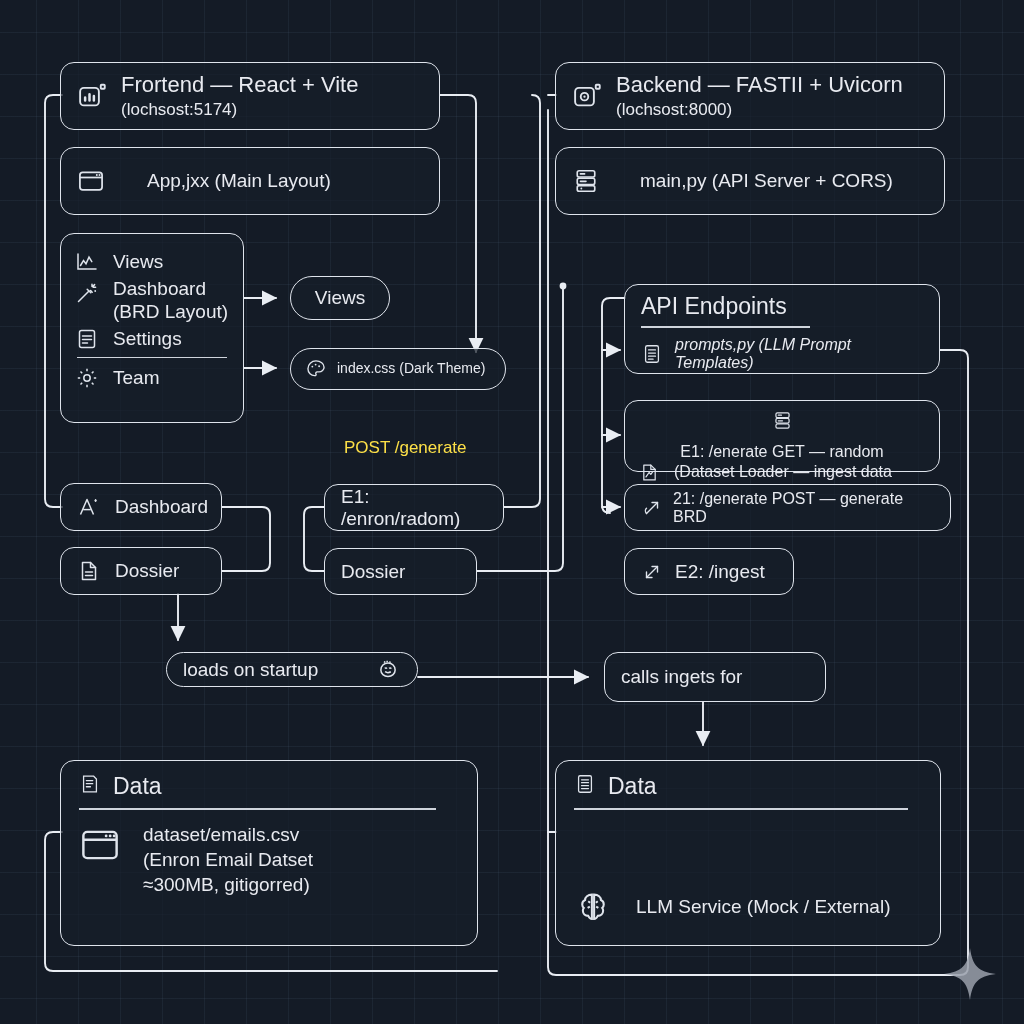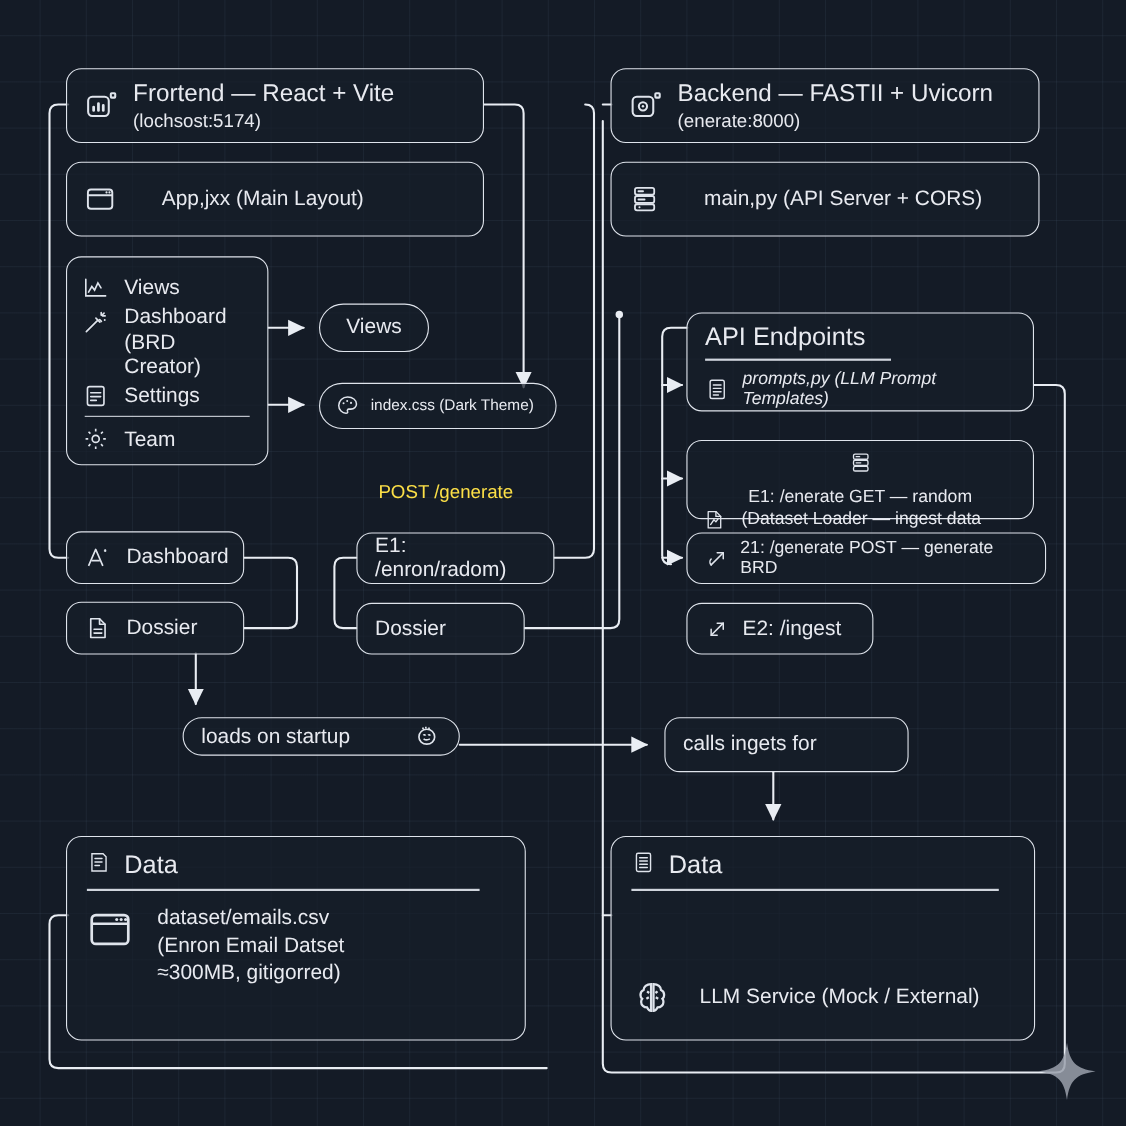--- a/index.html
+++ b/index.html
@@ -146,21 +146,21 @@
       <span class="ico" style="margin-top:3px;">
         <svg width="24" height="24" viewBox="0 0 24 24" fill="none" stroke="#dfe4ec" stroke-width="1.5" stroke-linecap="round">
           <path d="M3.5 20.5L14 10"></path>
             <path d="M12.2 8.2l3.6 3.6"></path>
           <path d="M17 3.2v2.4M20.6 6.2h-2.4M19.6 3.6l-1.5 1.5M15.6 9.6l1.6 1.6"></path>
           <circle cx="20.2" cy="10" r=".9" fill="#dfe4ec" stroke="none"></circle>
         </svg>
       </span>
       <span class="lbl t-md stack">
         <span>Dashboard</span>
-        <span>(BRD Creator)</span>
+        <span>(BRD Layout)</span>
       </span>
     </div>
     <div class="rowline">
       <span class="ico">
         <svg width="24" height="24" viewBox="0 0 24 24" fill="none" stroke="#dfe4ec" stroke-width="1.5" stroke-linecap="round">
           <rect x="4.5" y="3.5" width="15" height="17" rx="2"></rect>
           <path d="M7.5 9h9M7.5 12.5h9M7.5 16h5"></path>
         </svg>
       </span>
       <span class="lbl t-md">Settings</span>
@@ -244,21 +244,21 @@
     <span class="ico">
       <svg width="30" height="30" viewBox="0 0 24 24" fill="none" stroke="#dfe4ec" stroke-width="1.5">
         <rect x="2.5" y="5.5" width="15" height="14" rx="3"></rect>
         <circle cx="10" cy="12.5" r="3"></circle>
         <circle cx="10" cy="12.5" r=".9" fill="#dfe4ec" stroke="none"></circle>
         <rect x="19" y="3" width="3.2" height="3.2" rx=".6"></rect>
       </svg>
     </span>
     <div class="stack">
       <div class="lbl t-lg">Backend — FASTII + Uvicorn</div>
-      <div class="lbl sub">(enerate:8000)</div>
+      <div class="lbl sub">(lochsost:8000)</div>
     </div>
   </div>
 
   <div class="node" style="left:555px;top:147px;width:390px;height:68px;">
     <span class="ico">
       <svg width="28" height="28" viewBox="0 0 24 24" fill="none" stroke="#dfe4ec" stroke-width="1.4">
         <rect x="4.5" y="3.2" width="15" height="5.4" rx="1.6"></rect>
         <rect x="4.5" y="9.6" width="15" height="5.4" rx="1.6"></rect>
         <rect x="4.5" y="16" width="15" height="4.8" rx="1.6"></rect>
         <path d="M7.2 5.9h3.6M7.2 12.3h4.8" stroke-linecap="round"></path>

